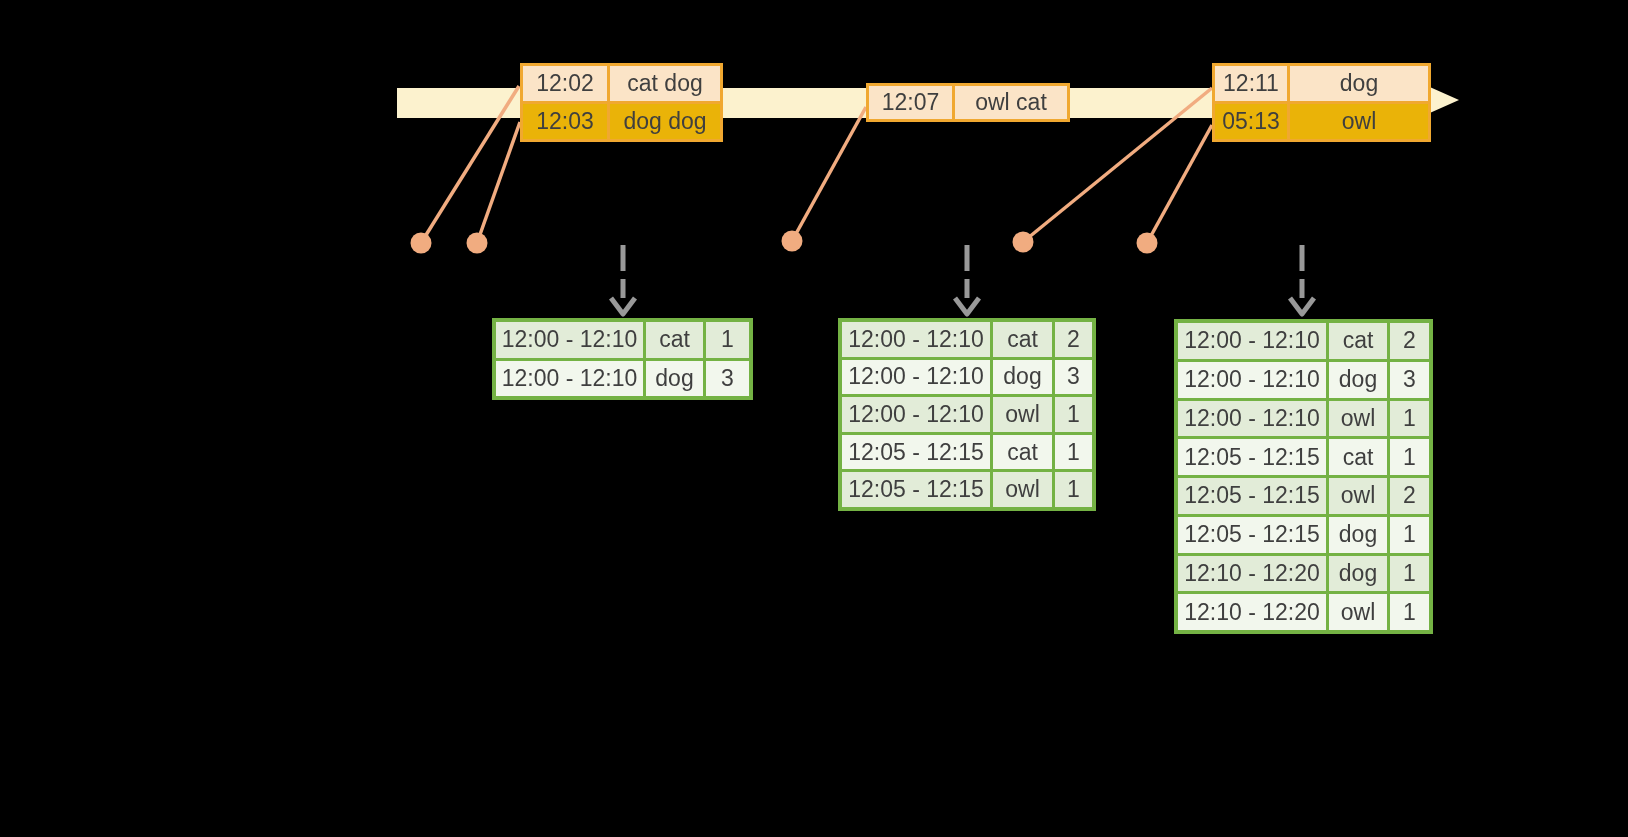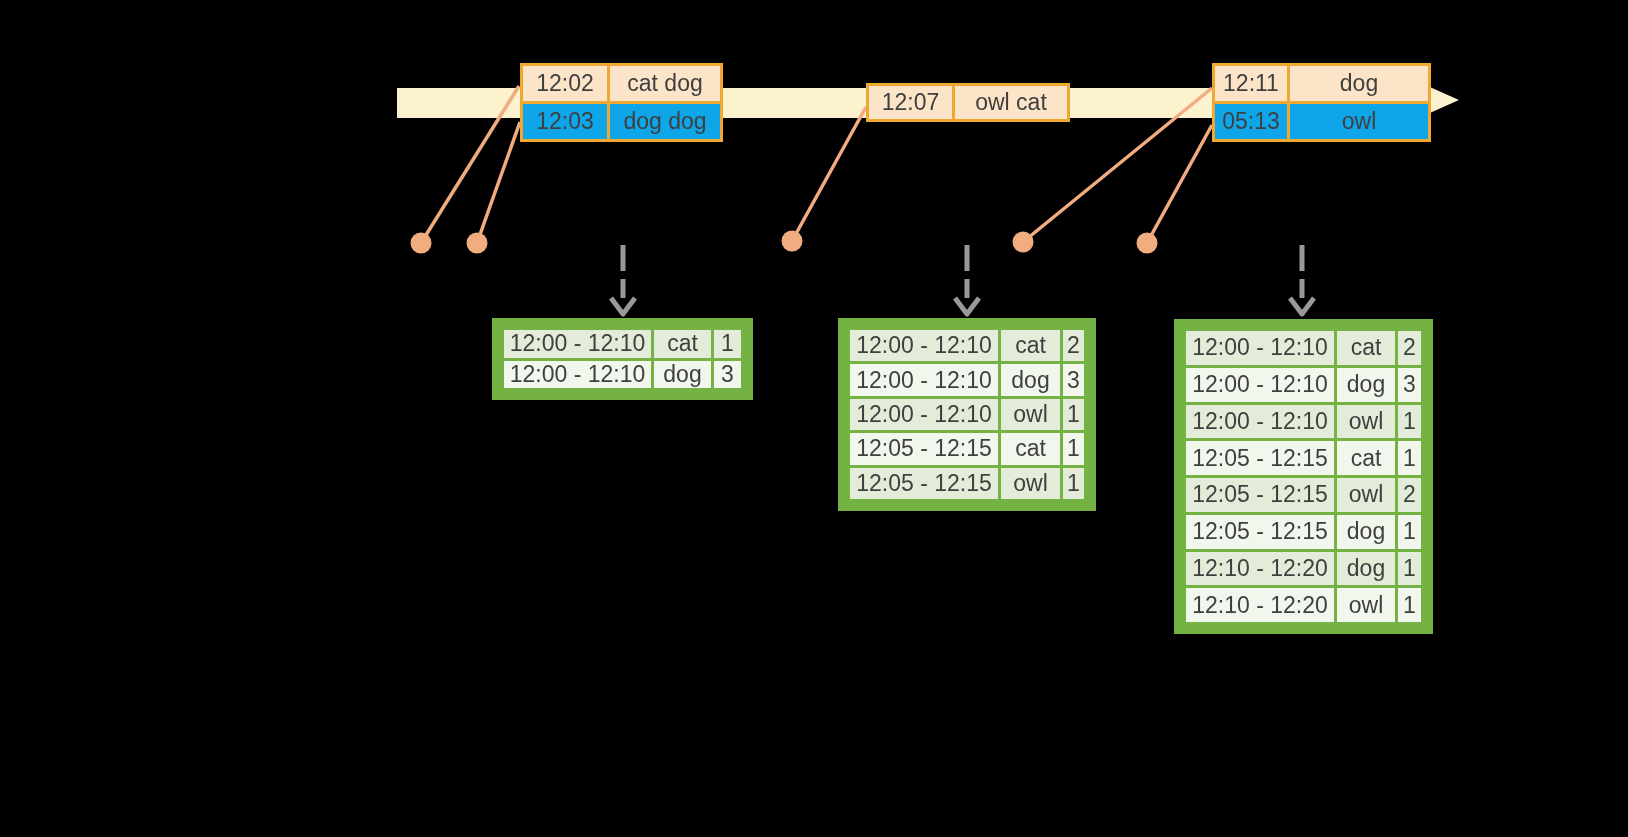--- a/index.html
+++ b/index.html
@@ -11,23 +11,23 @@
 
   
   .dtable{position:absolute;display:grid;gap:3px;box-sizing:border-box;}
   .dtable .cell{
     display:flex;align-items:center;justify-content:center;
     font-size:23px;line-height:1;white-space:nowrap;color:#3F3F3F;
   }
   
   .etable{background:#F0A830;padding:3px;}
   .event-dark{background:#FBE4C7;}
-  .event-light{background:#0ea5e9;}
+  .event-light{background:#eab308;}
   
-  .rtable{background:#74B244;padding:12px;}
+  .rtable{background:#74B244;padding:4px;}
   .result-dark{background:#E2ECD8;}
   .result-light{background:#F2F7ED;}
 
   
   .event-t1{left:520px;top:63px;width:203px;height:79px;grid-template-columns:84px 1fr;grid-auto-rows:1fr;}
   .event-t2{left:866px;top:83px;width:204px;height:39px;grid-template-columns:83px 1fr;grid-auto-rows:1fr;}
   .event-t3{left:1212px;top:63px;width:219px;height:79px;grid-template-columns:72px 1fr;grid-auto-rows:1fr;}
   .result-t1{left:492px;top:318px;width:261px;height:82px;grid-template-columns:147px 57px 1fr;grid-auto-rows:1fr;}
   .result-t2{left:838px;top:318px;width:258px;height:193px;grid-template-columns:148px 59px 1fr;grid-auto-rows:1fr;}
   .result-t3{left:1174px;top:319px;width:259px;height:315px;grid-template-columns:148px 58px 1fr;grid-auto-rows:1fr;}

